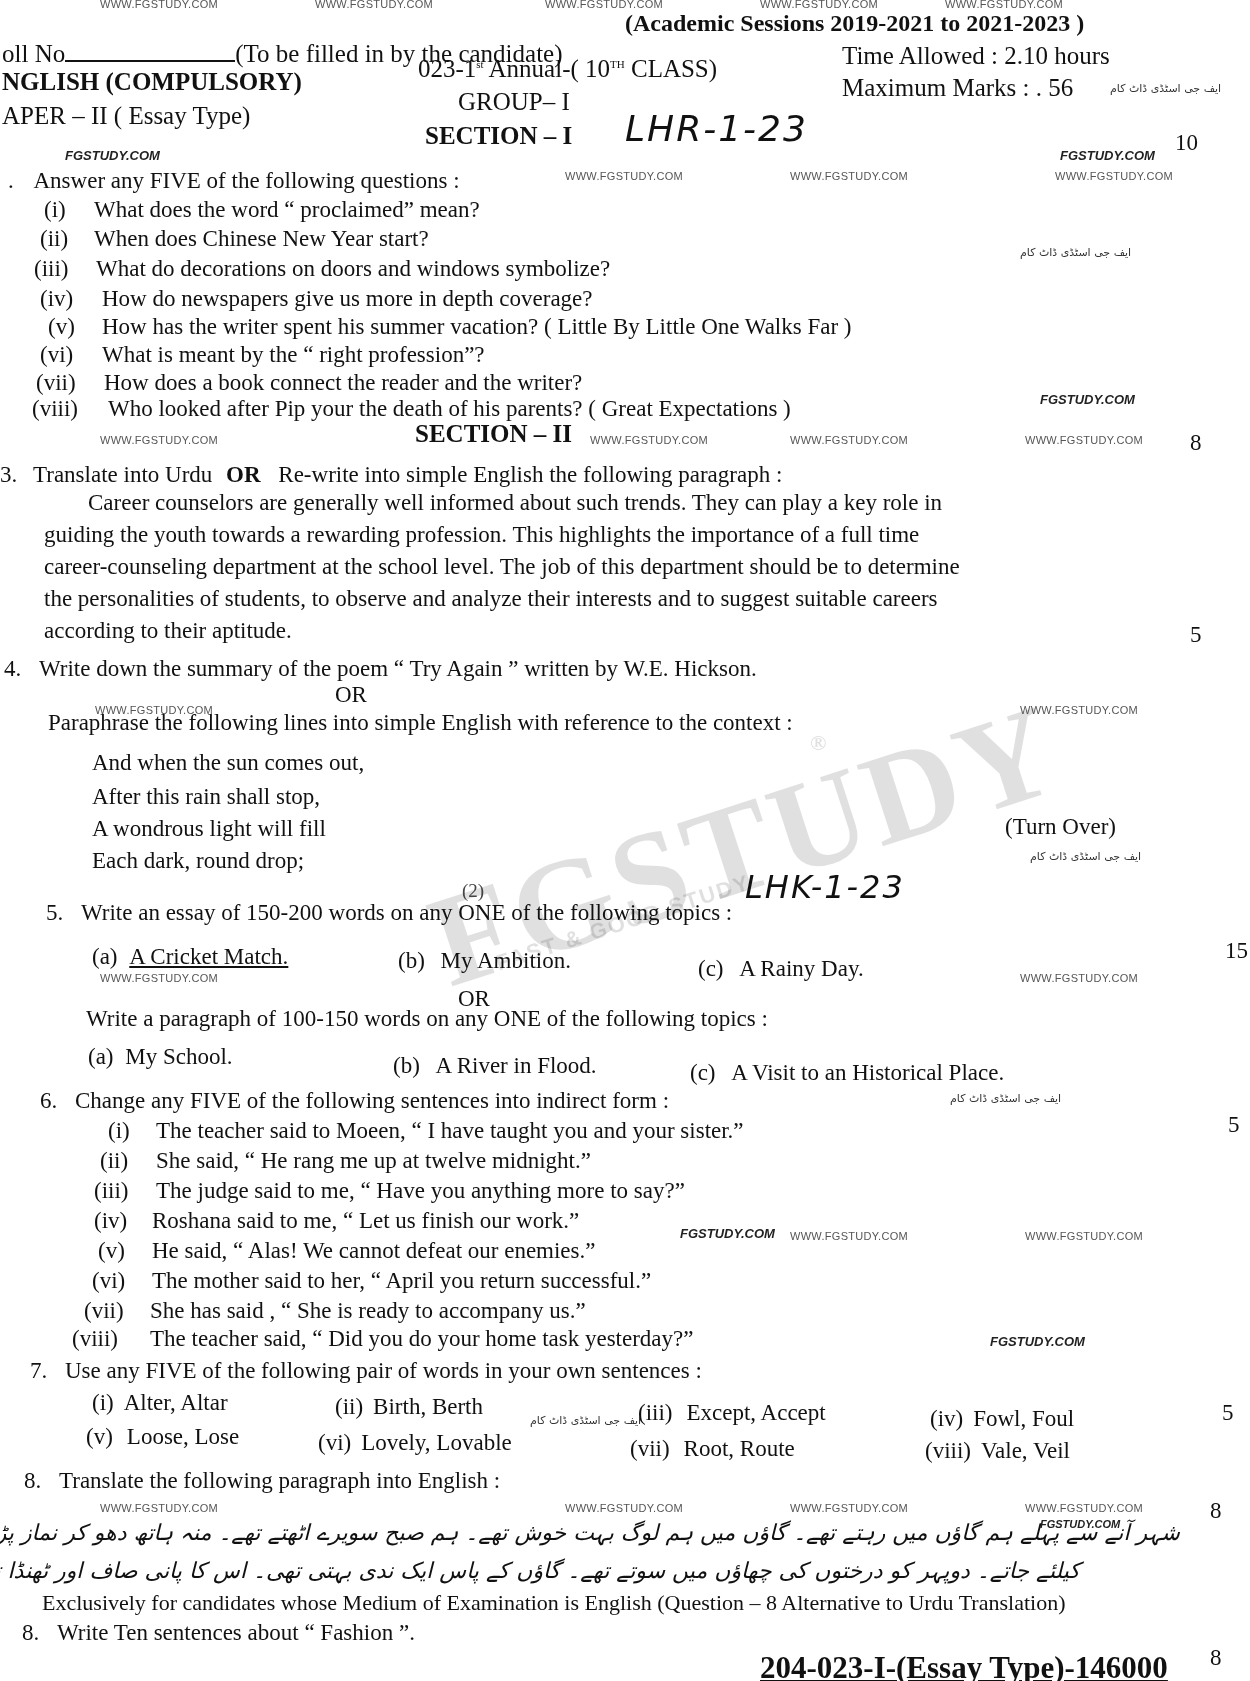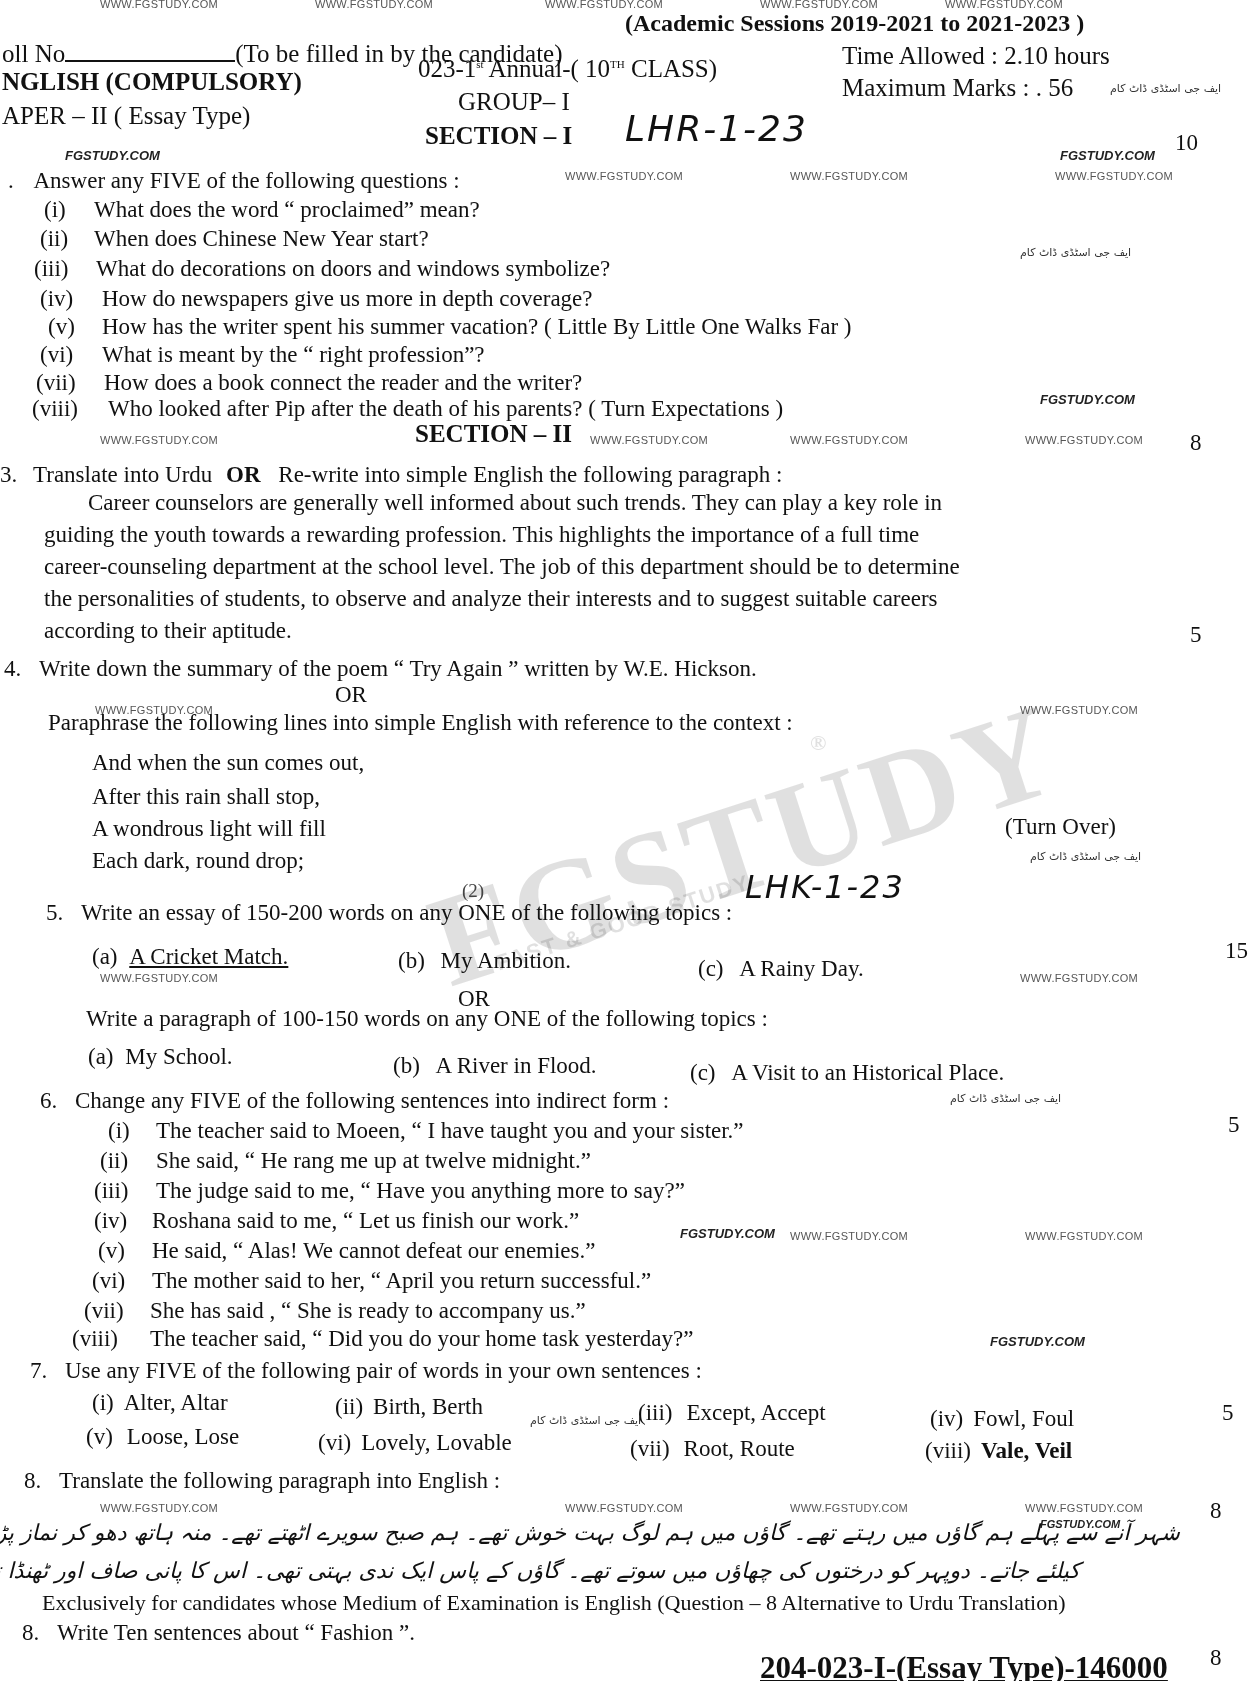--- a/index.html
+++ b/index.html
@@ -73,21 +73,21 @@
 <div class="abs urdu-small" style="left:1020px;top:246px;">ایف جی اسٹڈی ڈاٹ کام</div>
 
 <div>
   <div class="abs sub" style="left:44px;top:197px;"><span style="display:inline-block;width:50px;">(i)</span><span>What does the word “ proclaimed” mean?</span></div>
   <div class="abs sub" style="left:40px;top:226px;"><span style="display:inline-block;width:54px;">(ii)</span><span>When does Chinese New Year start?</span></div>
   <div class="abs sub" style="left:34px;top:256px;"><span style="display:inline-block;width:62px;">(iii)</span><span>What do decorations on doors and windows symbolize?</span></div>
   <div class="abs sub" style="left:40px;top:286px;"><span style="display:inline-block;width:62px;">(iv)</span><span>How do newspapers give us more in depth coverage?</span></div>
   <div class="abs sub" style="left:48px;top:314px;"><span style="display:inline-block;width:54px;">(v)</span><span>How has the writer spent his summer vacation?   ( Little By Little One Walks Far )</span></div>
   <div class="abs sub" style="left:40px;top:342px;"><span style="display:inline-block;width:62px;">(vi)</span><span>What is meant by the “ right profession”?</span></div>
   <div class="abs sub" style="left:36px;top:370px;"><span style="display:inline-block;width:68px;">(vii)</span><span>How does a book connect the reader and the writer?</span></div>
-  <div class="abs sub" style="left:32px;top:396px;"><span style="display:inline-block;width:76px;">(viii)</span><span>Who looked after Pip after the death of his parents?  (  Turn Expectations )</span></div>
+  <div class="abs sub" style="left:32px;top:396px;"><span style="display:inline-block;width:76px;">(viii)</span><span>Who looked after Pip your the death of his parents?  (  Great Expectations )</span></div>
 </div>
 <div class="wmb" style="left:1040px;top:392px;">FGSTUDY.COM</div>
 
 <div class="wm" style="left:100px;top:434px;">WWW.FGSTUDY.COM</div>
 <div class="abs hdr bold" style="left:415px;top:420px;">SECTION – II</div>
 <div class="wm" style="left:590px;top:434px;">WWW.FGSTUDY.COM</div>
 <div class="wm" style="left:790px;top:434px;">WWW.FGSTUDY.COM</div>
 <div class="wm" style="left:1025px;top:434px;">WWW.FGSTUDY.COM</div>
 <div class="mark" style="left:1190px;top:430px;">8</div>
 
@@ -173,21 +173,21 @@
 </div>
 <div class="mark" style="left:1222px;top:1400px;">5</div>
 <div>
   <div class="abs sub" style="left:92px;top:1390px;"><span>(i)</span><span style="margin-left:10px;">Alter, Altar</span></div>
   <div class="abs sub" style="left:335px;top:1394px;"><span>(ii)</span><span style="margin-left:10px;">Birth, Berth</span></div>
   <div class="abs sub" style="left:638px;top:1400px;"><span>(iii)</span><span style="margin-left:14px;">Except, Accept</span></div>
   <div class="abs sub" style="left:930px;top:1406px;"><span>(iv)</span><span style="margin-left:10px;">Fowl, Foul</span></div>
   <div class="abs sub" style="left:86px;top:1424px;"><span>(v)</span><span style="margin-left:14px;">Loose, Lose</span></div>
   <div class="abs sub" style="left:318px;top:1430px;"><span>(vi)</span><span style="margin-left:10px;">Lovely, Lovable</span></div>
   <div class="abs sub" style="left:630px;top:1436px;"><span>(vii)</span><span style="margin-left:14px;">Root, Route</span></div>
-  <div class="abs sub" style="left:925px;top:1438px;"><span>(viii)</span><span style="margin-left:10px;font-weight:bold;">Vale,  Veil</span></div>
+  <div class="abs sub" style="left:925px;top:1438px;"><span>(viii)</span><span style="margin-left:10px;">Vale,  Veil</span></div>
 </div>
 <div class="abs urdu-small" style="left:530px;top:1414px;">ایف جی اسٹڈی ڈاٹ کام</div>
 
 <div class="abs q" style="left:24px;top:1468px;">
   <span>8.</span>
   <span style="margin-left:12px;">Translate the following paragraph into English  :</span>
 </div>
 <div class="wm" style="left:100px;top:1502px;">WWW.FGSTUDY.COM</div>
 <div class="wm" style="left:565px;top:1502px;">WWW.FGSTUDY.COM</div>
 <div class="wm" style="left:790px;top:1502px;">WWW.FGSTUDY.COM</div>

